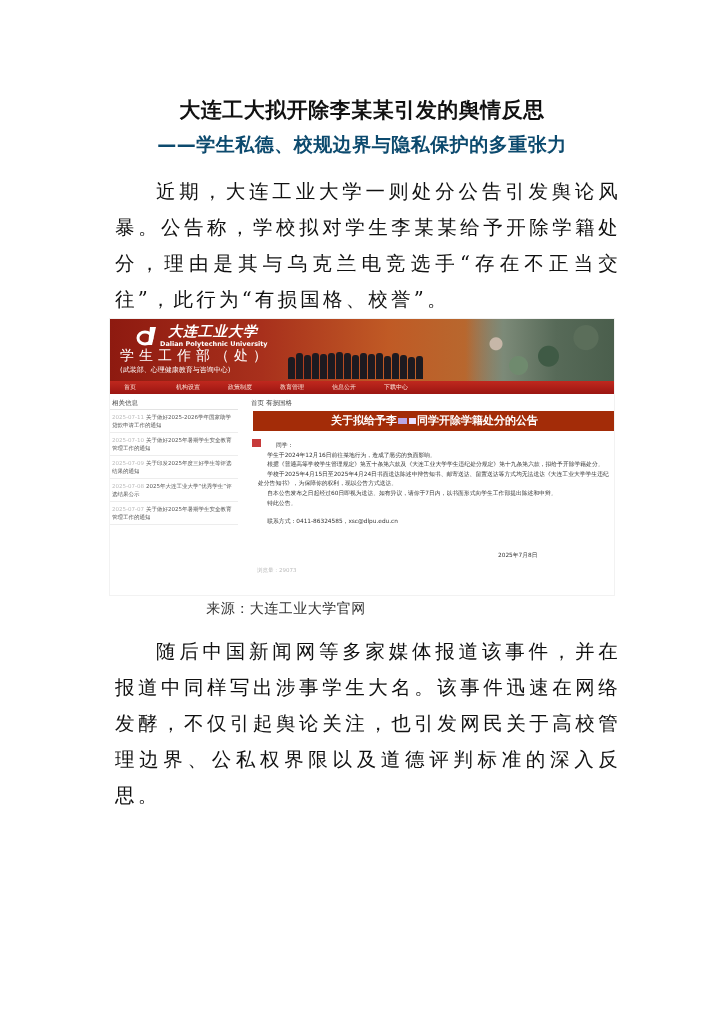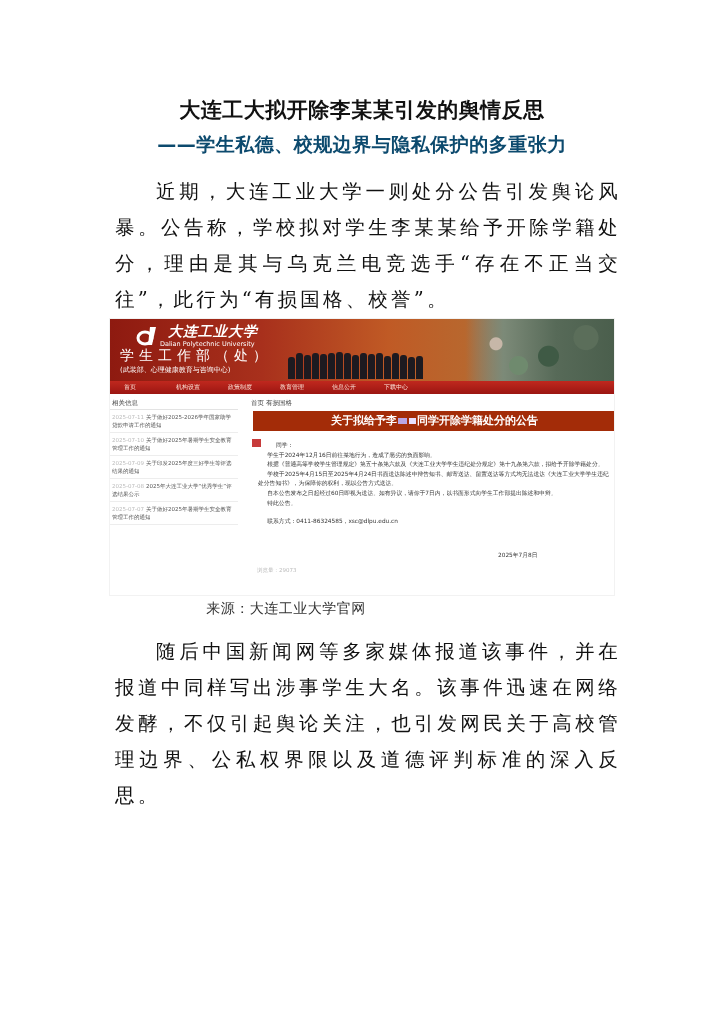--- a/index.html
+++ b/index.html
@@ -15,21 +15,21 @@
   .shot { position:absolute; left:109px; top:318px; width:506px; height:278px; background:#fff; overflow:hidden; border:1px solid #f2f2f2; box-sizing:border-box; }
   .banner { position:absolute; left:0; top:0; width:506px; height:62px; background:linear-gradient(90deg,#8e1a10 0%, #a8301c 30%, #c05a25 55%, #b8672e 70%, #8a8270 82%, #6f7a6c 100%); }
   .banner-photo { position:absolute; right:0; top:0; width:150px; height:62px; background:
       radial-gradient(circle at 20% 40%, #c7b7a8 0 6px, transparent 7px),
       radial-gradient(circle at 55% 60%, #3f5a45 0 10px, transparent 11px),
       radial-gradient(circle at 80% 30%, #5b6e5a 0 12px, transparent 13px),
       radial-gradient(circle at 35% 75%, #6f8a6e 0 9px, transparent 10px),
       linear-gradient(90deg, rgba(184,103,46,0) 0%, #7c8a78 25%, #576a58 60%, #4a5e4c 100%); }
   .logo-mark { position:absolute; left:26px; top:6px; width:22px; height:22px; }
   .uni-cn { position:absolute; left:58px; top:4px; color:#fff; font-family:Liberation Sans, sans-serif; font-size:14px; font-style:italic; font-weight:bold; letter-spacing:1px; }
-  .uni-en { position:absolute; left:50px; top:21px; color:#fff; font-size:6.5px; font-weight:normal; }
+  .uni-en { position:absolute; left:50px; top:21px; color:#fff; font-size:6.5px; font-weight:bold; }
   .dept { position:absolute; left:10px; top:28px; color:#fff; font-size:14px; letter-spacing:5px; }
   .dept-sub { position:absolute; left:10px; top:46px; color:#fff; font-size:7px; }
   .group-photo { position:absolute; left:176px; top:22px; width:138px; height:38px; }
   .group-photo span { position:absolute; bottom:0; width:7px; height:26px; background:#1d1a20; border-radius:3px 3px 0 0; }
   .navbar { position:absolute; left:0; top:62px; width:506px; height:13px; background:linear-gradient(#c0281e,#9b1612); display:flex; align-items:center; }
   .nav-item { color:#fbe3d8; font-size:6px; margin-left:14px; width:38px; white-space:nowrap; }
   .sidebar { position:absolute; left:0; top:80px; width:128px; }
   .sb-title { font-size:6.5px; color:#444; padding:0 0 1px 2px; border-bottom:1px solid #e3e3e3; }
   .sb-item { font-size:5.5px; color:#555; line-height:8px; padding:3px 2px; border-bottom:1px solid #ededed; }
   .sb-item .date { color:#bbb; margin-right:2px; }

